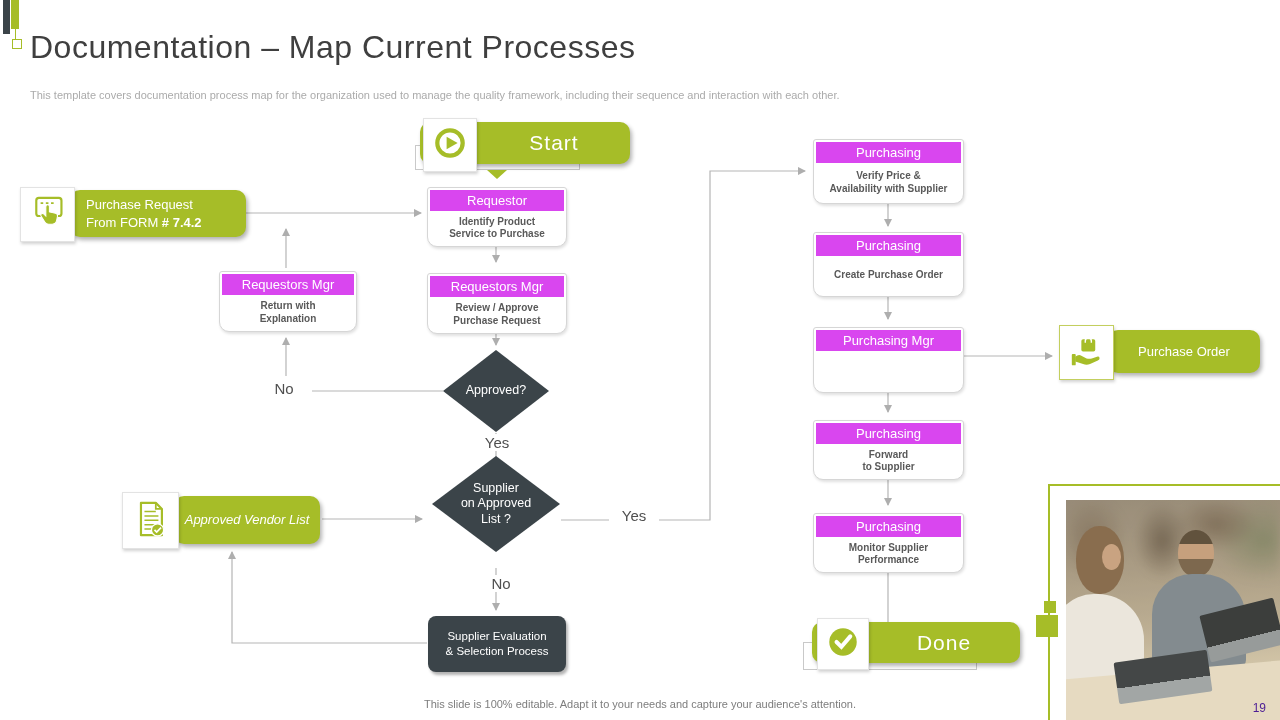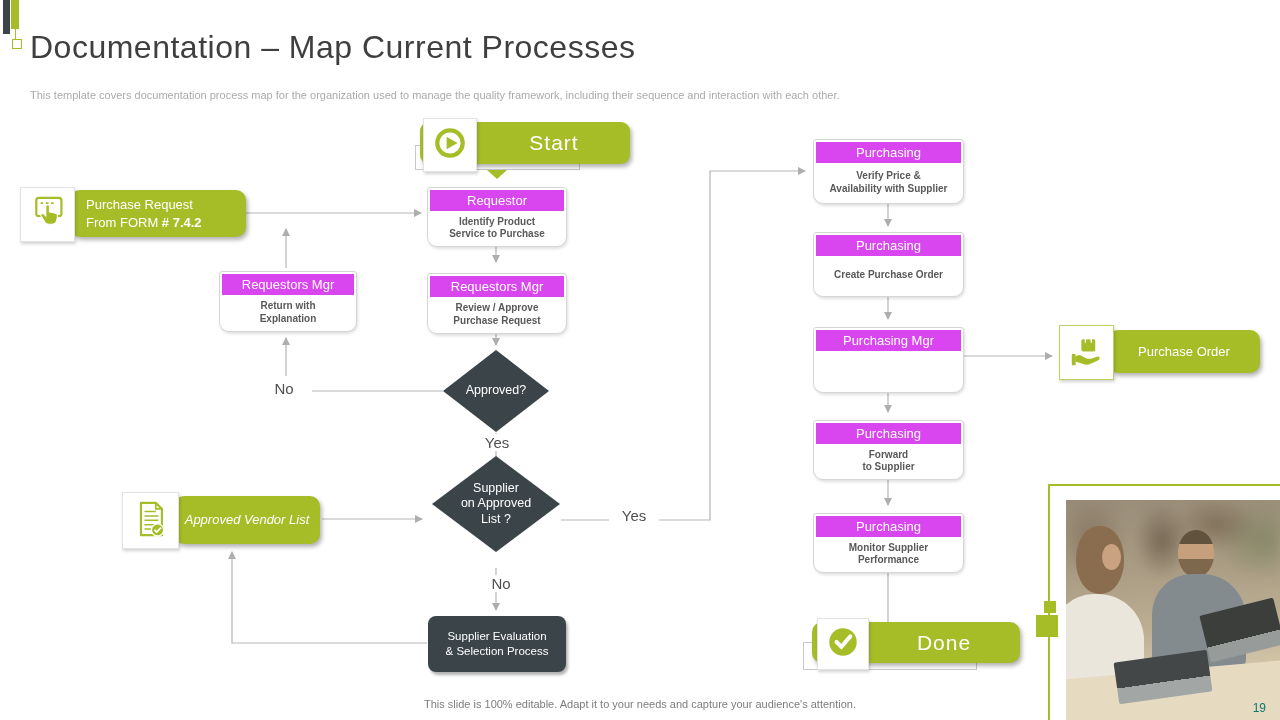--- a/index.html
+++ b/index.html
@@ -73,21 +73,21 @@
   .ph-woman-hair{left:10px;top:26px;width:48px;height:68px;background:#7d5f41;border-radius:48%;}
   .ph-woman-face{left:36px;top:44px;width:19px;height:26px;background:#c79e7c;border-radius:50%;}
   .ph-man-body{left:86px;top:74px;width:94px;height:94px;background:#76828c;border-radius:40px 44px 8px 8px;}
   .ph-man-head{left:112px;top:30px;width:36px;height:47px;border-radius:48%;
       background:linear-gradient(180deg,#4f3f2d 0 30%,#c49a77 30% 62%,#6f5940 62% 100%);}
   .ph-laptop1{left:138px;top:106px;width:76px;height:48px;border-radius:2px;transform:rotate(-14deg);
       background:linear-gradient(180deg,#23282c 0 68%,#8d9499 68%);}
   .ph-laptop2{left:50px;top:156px;width:94px;height:42px;border-radius:2px;transform:rotate(-8deg);
       background:linear-gradient(180deg,#2d3338 0 62%,#9aa1a6 62%);}
   .ph-tint{inset:0;background:rgba(214,196,160,.14);}
-  .page-num{position:absolute;right:14px;bottom:5px;color:#0f766e;font-size:12px;z-index:6;margin-left:10px;}
+  .page-num{position:absolute;right:14px;bottom:5px;color:#4c1d95;font-size:12px;z-index:6;margin-left:10px;}
   .sq-small{position:absolute;left:1044px;top:601px;width:12px;height:12px;background:#a6bd28;z-index:6;}
   .sq-big{position:absolute;left:1036px;top:615px;width:22px;height:22px;background:#a6bd28;z-index:6;}
 
   .bold{font-weight:bold;}
 </style>
 </head>
 <body>
 
 <div class="slide">
 
@@ -120,21 +120,21 @@
       <path d="M888 204 V226" marker-end="url(#arr)"></path>
       <path d="M888 297 V319" marker-end="url(#arr)"></path>
       <path d="M888 392 V412" marker-end="url(#arr)"></path>
       <path d="M888 480 V505" marker-end="url(#arr)"></path>
       <path d="M888 572 V642"></path>
       <path d="M963 356 H1052" marker-end="url(#arr)"></path>
     </g>
   </svg>
 
   <div class="bracket" style="left:415px;top:145px;width:163px;height:23px;"></div>
-  <div class="pill" style="left:420px;top:122px;width:152px;height:42px;padding-left:58px;border-radius:9px;">
+  <div class="pill" style="left:420px;top:122px;width:152px;height:42px;padding-left:58px;">
     <span class="bigpill-label">Start</span>
   </div>
   <div class="isq" style="left:423px;top:118px;width:52px;height:52px;">
     <span>
       <svg width="44" height="44" viewBox="0 0 52 52">
         <circle cx="26" cy="26" r="15" fill="none" stroke="#a6bd28" stroke-width="5"></circle>
         <path d="M22 18.5 L35 26 L22 33.5 Z" fill="#a6bd28"></path>
       </svg>
     </span>
   </div>

